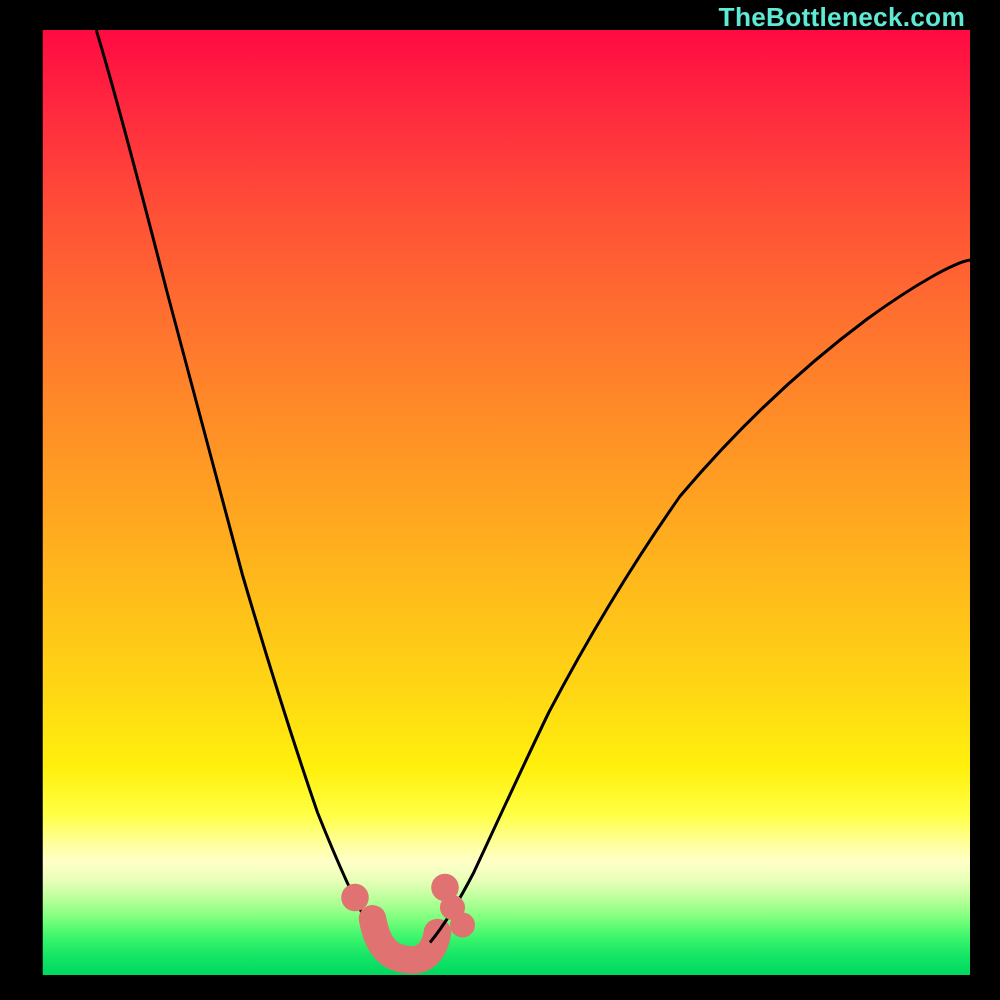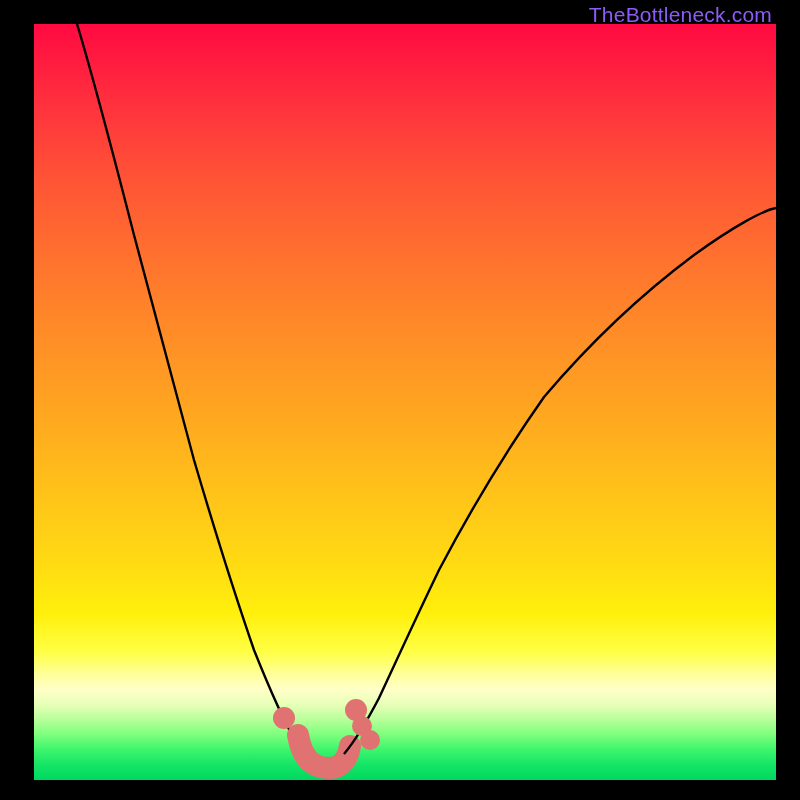--- a/index.html
+++ b/index.html
@@ -43,23 +43,23 @@
       #7dff7d 94%,
       #3cf56c 96%,
       #14e566 98%,
       #00d860 100%
     );
   }
   .watermark {
     position: absolute;
     top: 3px;
     right: 28px;
-    color: #8b5cf6;
+    color: #5eead4;
     font-size: 21px;
-    font-weight: 400;
+    font-weight: 700;
     letter-spacing: 0.2px;
     user-select: none;
   }
   svg.curve {
     position: absolute;
     left: 0;
     top: 0;
     width: 100%;
     height: 100%;
   }

